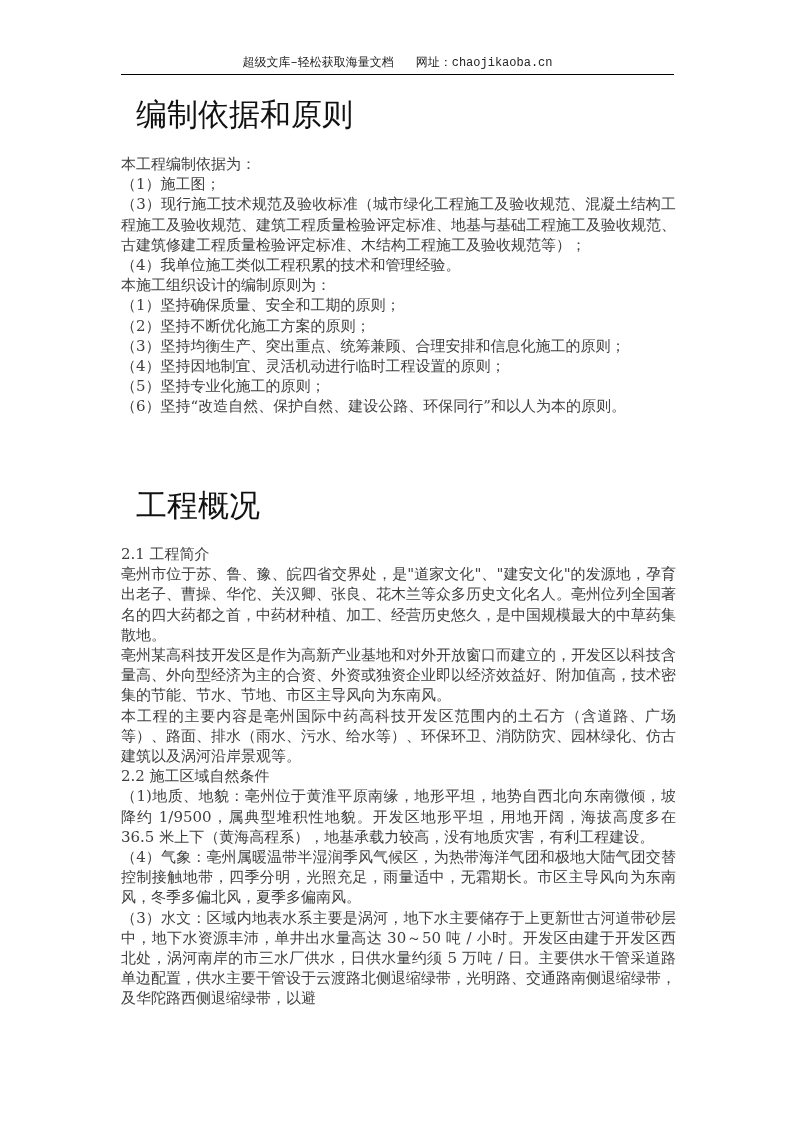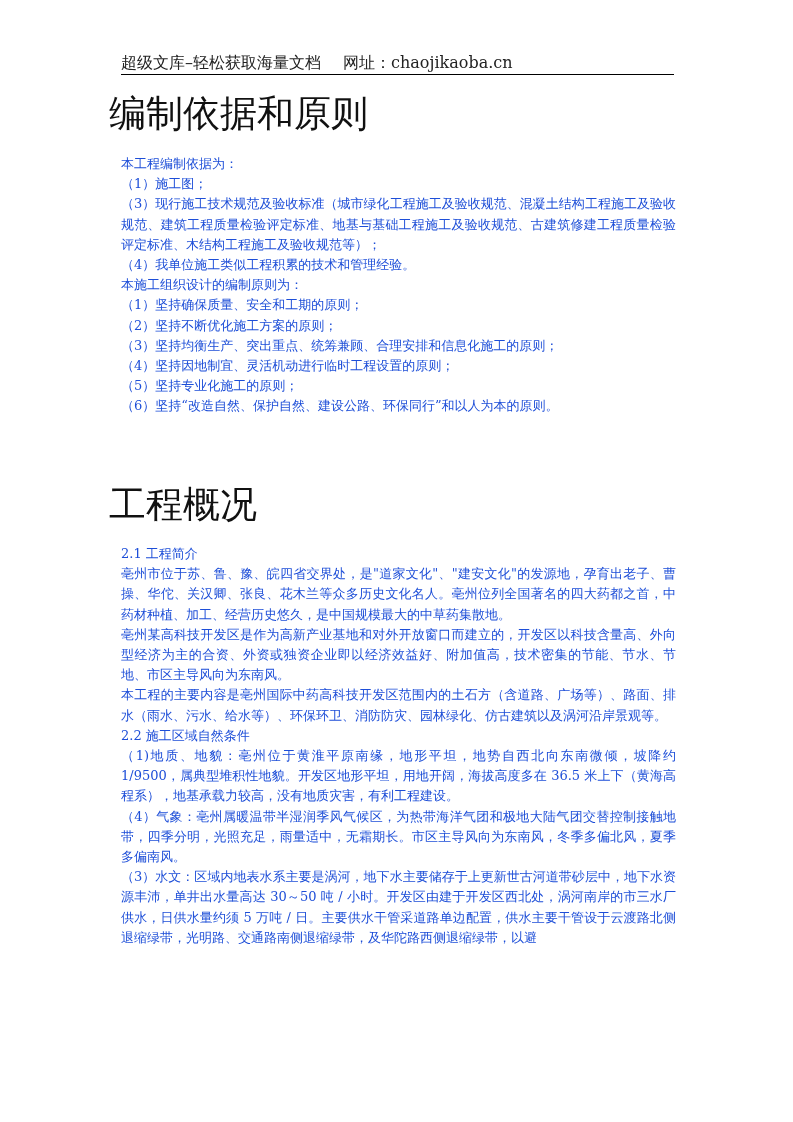--- a/index.html
+++ b/index.html
@@ -1,23 +1,23 @@
 <!DOCTYPE html>
 <html><head>
 <meta charset="utf-8">
 <style>
   html, body { margin:0; padding:0; background:#ffffff; }
   body { width:793px; height:1122px; position:relative; overflow:hidden;
          font-family:"DejaVu Serif", "Liberation Serif", serif; color:#111; }
   .header { position:absolute; left:121px; top:56px; width:553px; height:18px;
-            border-bottom:1px solid #000; text-align:left; font-size:16px; line-height:14px; color:#222; }
+            border-bottom:1px solid #000; text-align:center; font-size:12px; line-height:14px; color:#222;font-family:Liberation Mono, monospace; }
   .header .site { margin-left:22px; }
-  .h1 { position:absolute; left:109px; font-family:"DejaVu Sans", sans-serif; font-size:37px;
+  .h1 { position:absolute; left:136px; font-family:"DejaVu Sans", sans-serif; font-size:31px;
         line-height:36px; color:#111; letter-spacing:0px; font-weight:normal; margin:0; }
-  .block { position:absolute; left:121px; width:555px; font-size:13px; line-height:20.2px; color:#1d4ed8; }
+  .block { position:absolute; left:121px; width:555px; font-size:15px; line-height:20.2px; color:#404040; }
   .block p { margin:0; text-align:justify; }
 </style>
 </head>
 <body>
 
 <div class="header">
   <span>超级文库–轻松获取海量文档</span><span class="site">网址：chaojikaoba.cn</span>
 </div>
 
 <h1 class="h1" style="top:96px;">编制依据和原则</h1>

